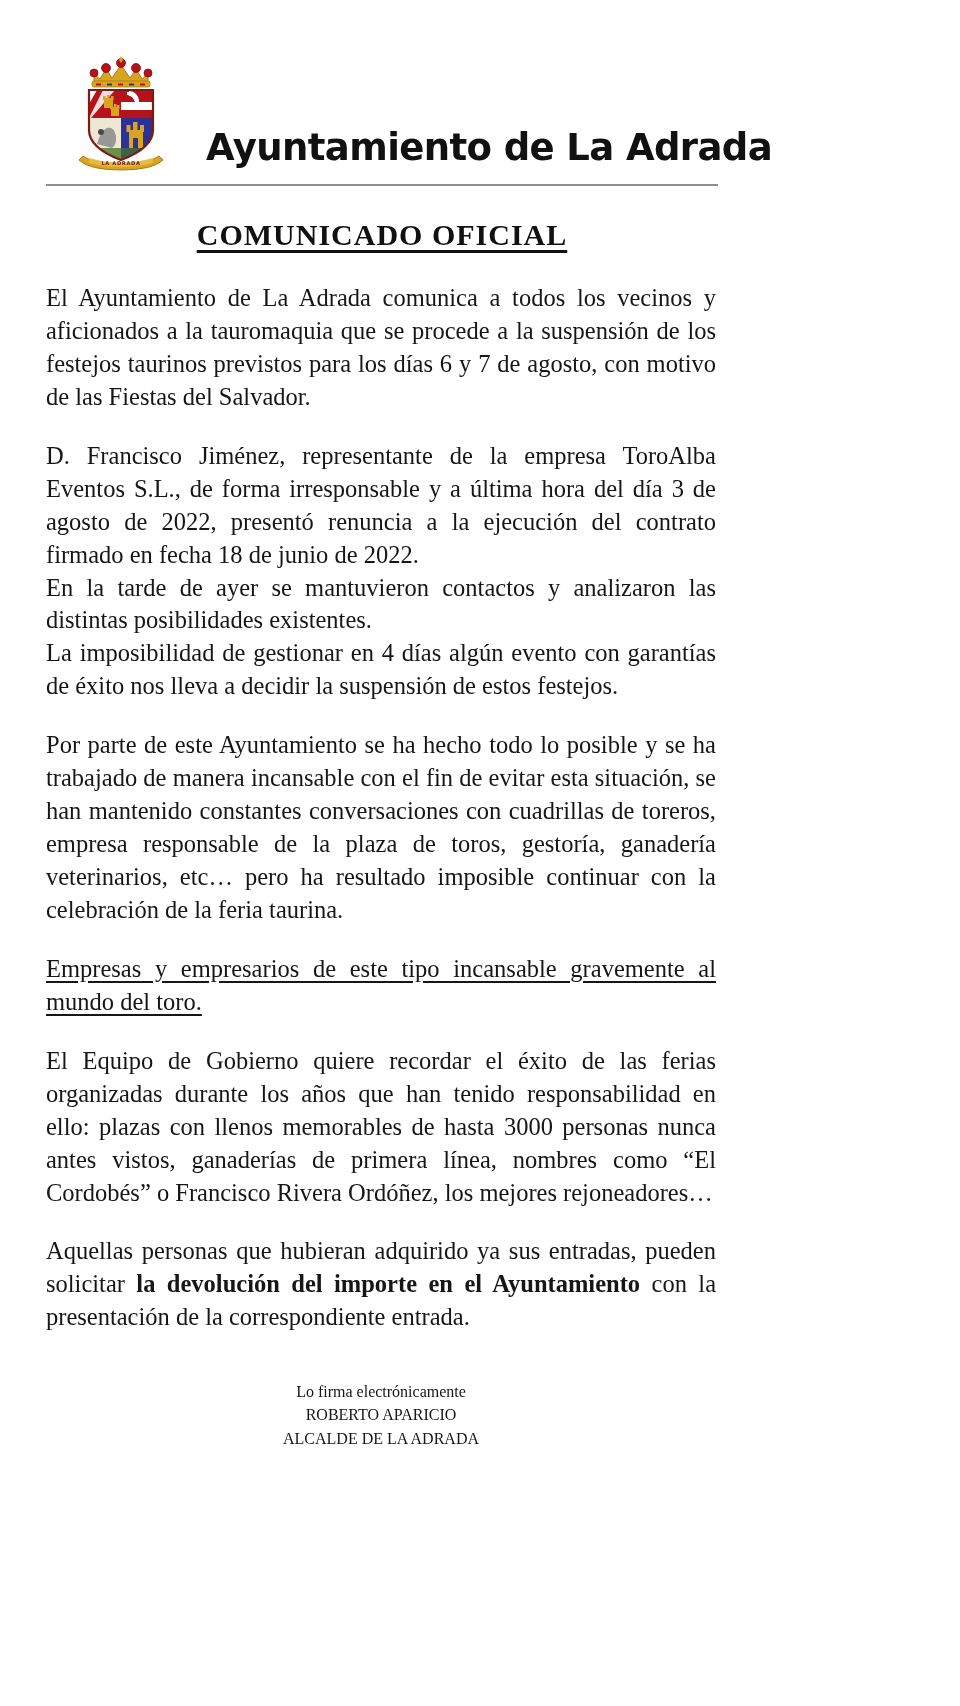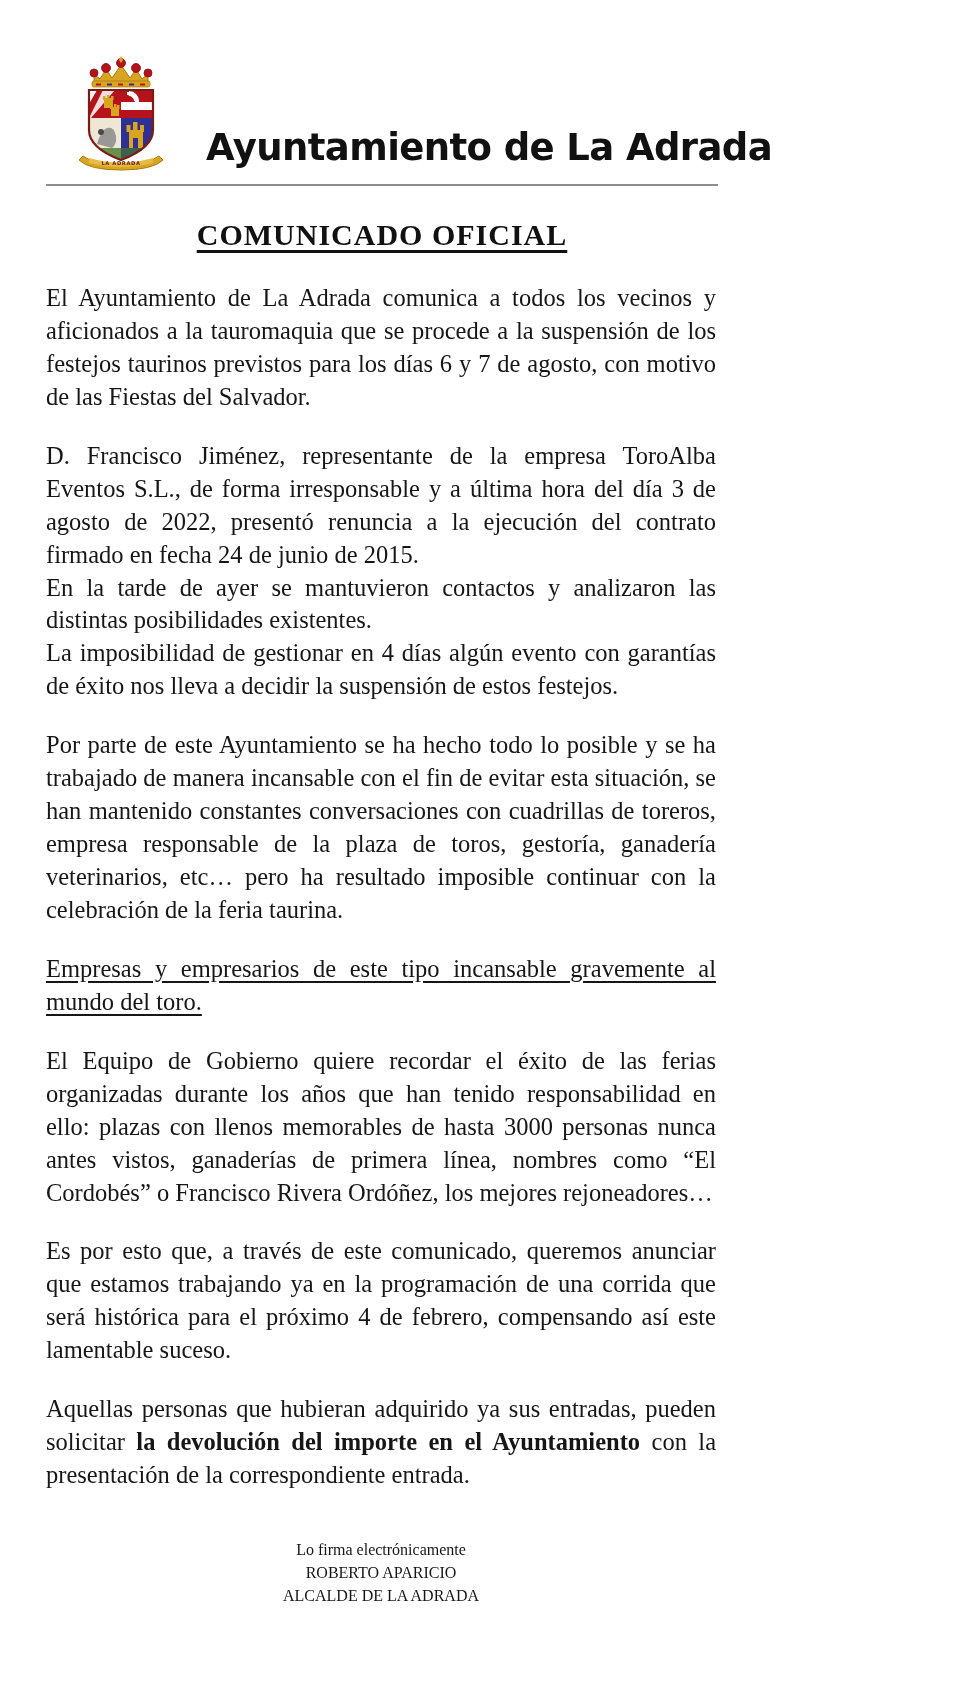--- a/index.html
+++ b/index.html
@@ -202,33 +202,32 @@
   <div class="header-rule"></div>
 
   <div class="doc-title">
     <u>COMUNICADO OFICIAL</u>
   </div>
 
   <div class="body-wrap">
 
     <p class="para">El Ayuntamiento de La Adrada comunica a todos los vecinos y aficionados a la tauromaquia que se procede a la suspensión de los festejos taurinos previstos para los días 6 y 7 de agosto, con motivo de las Fiestas del Salvador.</p>
 
-    <p class="para tight">D. Francisco Jiménez, representante de la empresa ToroAlba Eventos S.L., de forma irresponsable y a última hora del día 3 de agosto de 2022, presentó renuncia a la ejecución del contrato firmado en fecha 24 de junio de 2015.</p>
+    <p class="para tight">D. Francisco Jiménez, representante de la empresa ToroAlba Eventos S.L., de forma irresponsable y a última hora del día 3 de agosto de 2022, presentó renuncia a la ejecución del contrato firmado en fecha 18 de junio de 2022.</p>
 
     <p class="para tight">En la tarde de ayer se mantuvieron contactos y analizaron las distintas posibilidades existentes.</p>
 
     <p class="para">La imposibilidad de gestionar en 4 días algún evento con garantías de éxito nos lleva a decidir la suspensión de estos festejos.</p>
 
     <p class="para">Por parte de este Ayuntamiento se ha hecho todo lo posible y se ha trabajado de manera incansable con el fin de evitar esta situación, se han mantenido constantes conversaciones con cuadrillas de toreros, empresa responsable de la plaza de toros, gestoría, ganadería veterinarios, etc… pero ha resultado imposible continuar con la celebración de la feria taurina.</p>
 
     <p class="para underlined">Empresas y empresarios de este tipo incansable gravemente al mundo del toro.</p>
 
     <p class="para">El Equipo de Gobierno quiere recordar el éxito de las ferias organizadas durante los años que han tenido responsabilidad en ello: plazas con llenos memorables de hasta 3000 personas nunca antes vistos, ganaderías de primera línea, nombres como “El Cordobés” o Francisco Rivera Ordóñez, los mejores rejoneadores…</p>
 
-    <p class="para">Es por esto que, a través de este comunicado, queremos anunciar que estamos trabajando ya en la programación de una corrida que será histórica para el próximo 4 de febrero, compensando así este lamentable suceso.</p>
 
     <p class="para"><span>Aquellas personas que hubieran adquirido ya sus entradas, pueden solicitar </span><span class="bold-run">la devolución del importe en el Ayuntamiento</span><span> con la presentación de la correspondiente entrada.</span></p>
 
     <div class="signature">
       <div>Lo firma electrónicamente</div>
       <div>ROBERTO APARICIO</div>
       <div>ALCALDE DE LA ADRADA</div>
     </div>
 
   </div>

